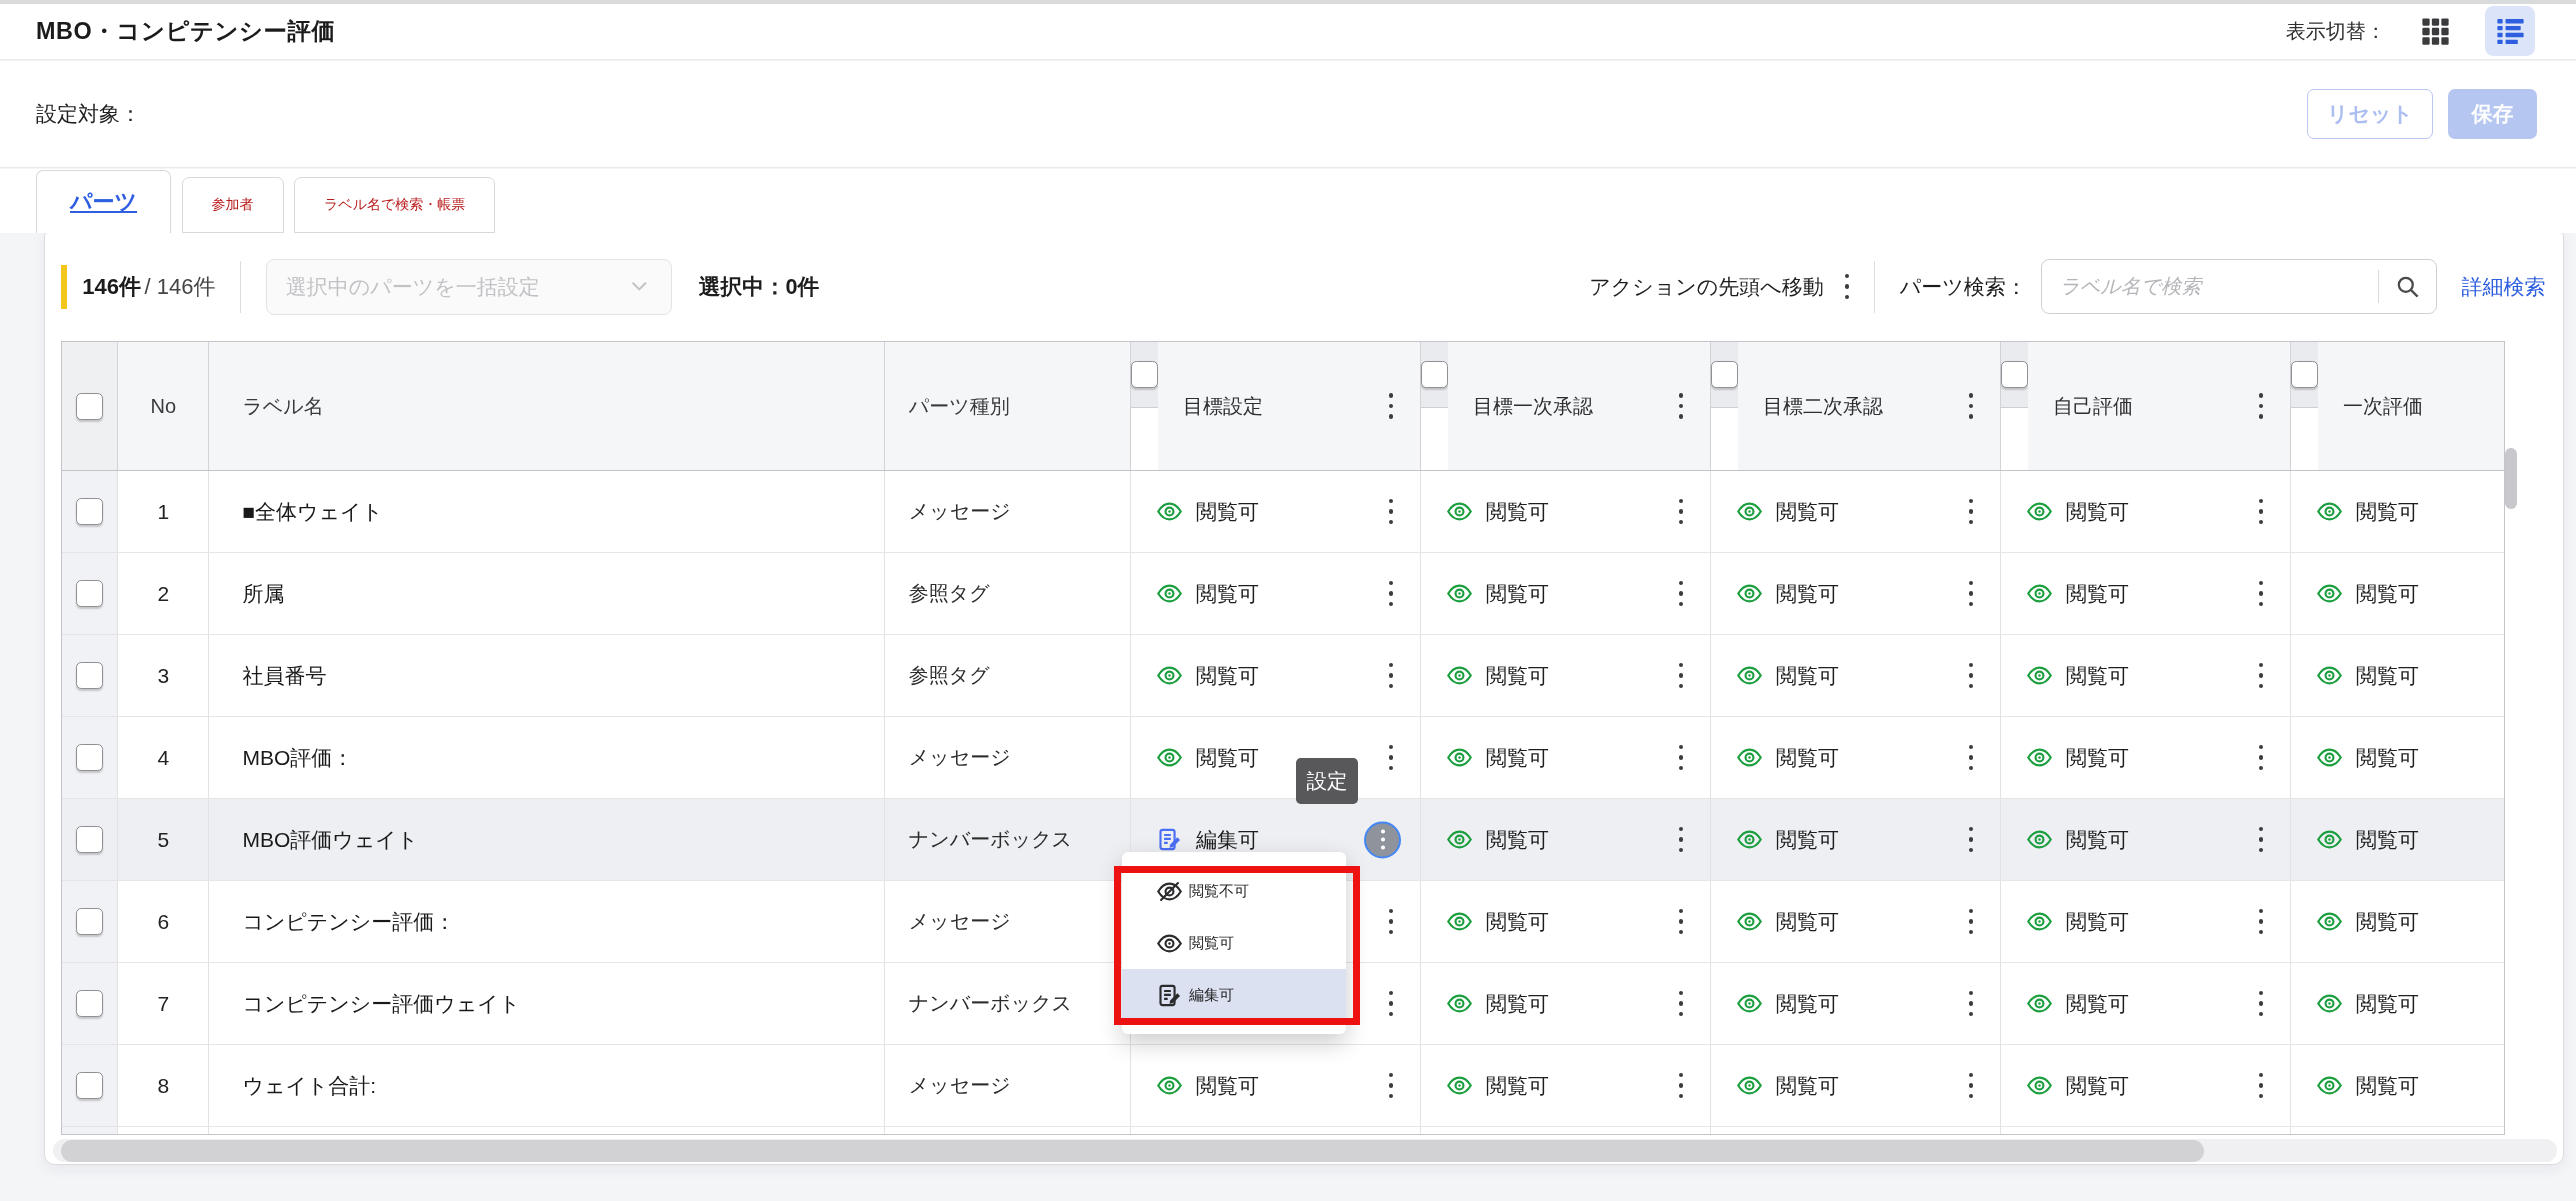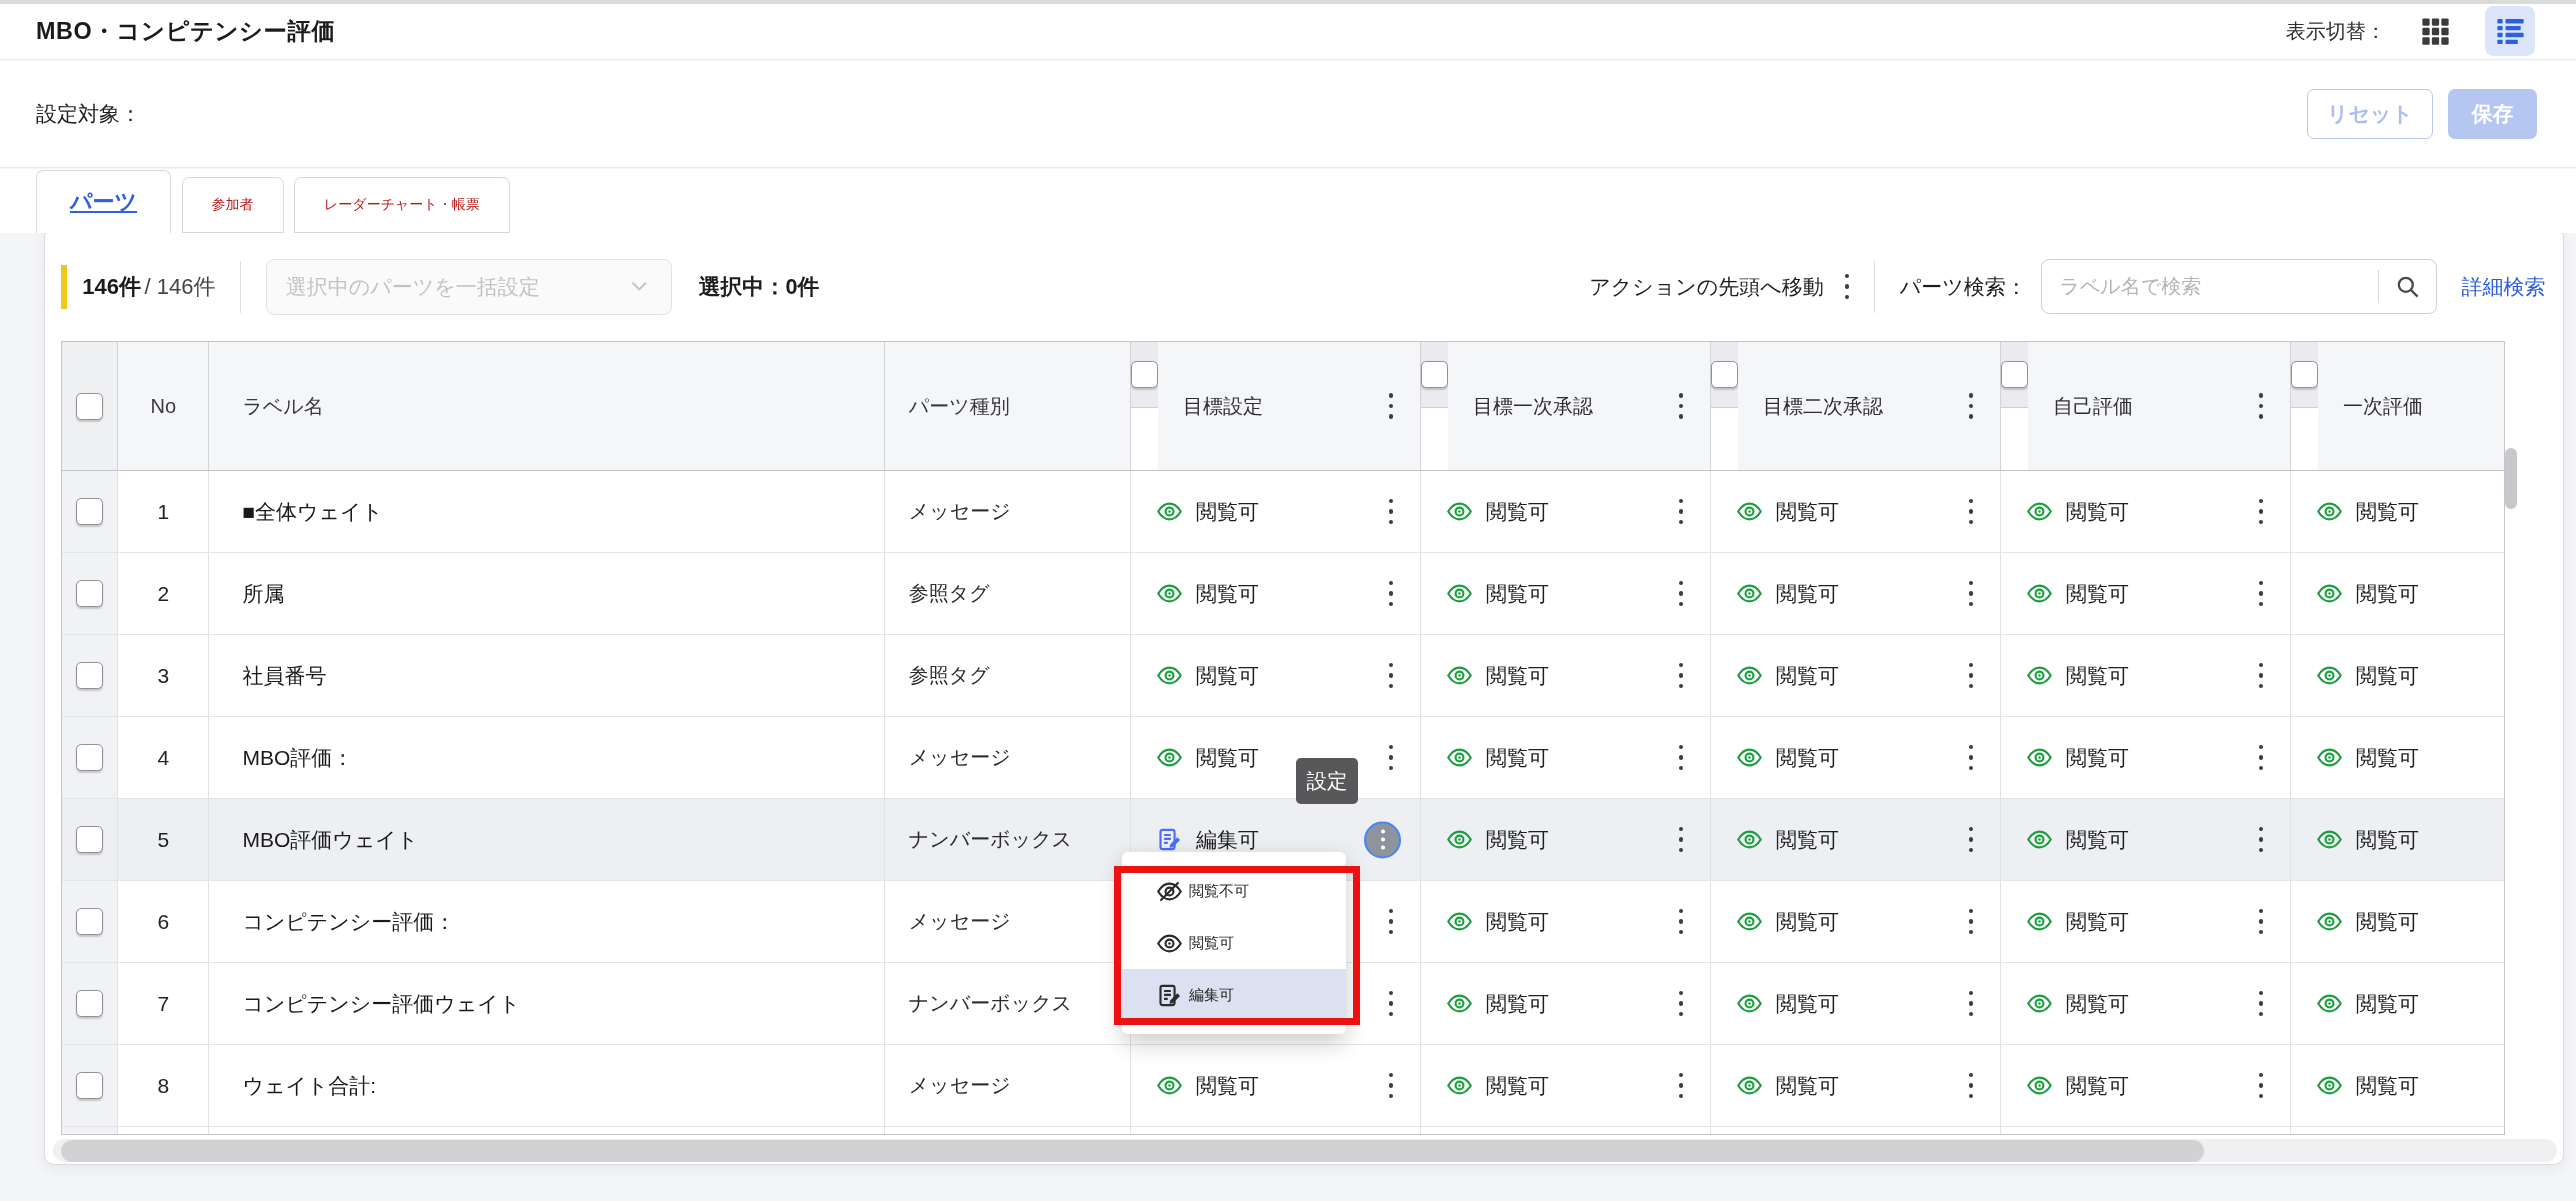--- a/index.html
+++ b/index.html
@@ -89,21 +89,21 @@
   .kebab { display:inline-flex; flex-direction:column; gap:5.9px; cursor:pointer; }
   .kebab i { width:4.7px; height:4.7px; border-radius:50%; background:#3c3c3f; }
   .lb-right .kebab { margin-left:21px; }
   .search-label { font-size:21px; color:#1d1d1d; }
   .search-box {
     margin-left:14px; width:396px; height:55px; background:#fff; border:1.2px solid #cfcfd3;
     border-radius:8.2px; display:flex; align-items:center; overflow:hidden;
   }
   .search-box input {
     flex:1; border:none; outline:none; font-size:20px; padding-left:17.6px;
-    font-family:"Liberation Sans","DejaVu Sans",sans-serif; color:#333; background:transparent;
+    font-family:"Liberation Sans","DejaVu Sans",sans-serif; color:#333; background:transparent;font-style:italic;
   }
   .search-box input::placeholder { color:#b5b5b9; }
   .sb-div { width:1.2px; height:33px; background:#dadade; }
   .search-box .icon.mag { width:27px; height:27px; color:#4a4a4d; margin:0 15px; cursor:pointer; }
   .adv-link { margin-left:24.6px; font-size:21px; color:var(--accent-blue); cursor:pointer; white-space:nowrap; }
 
   
   .tablewrap {
     position:absolute; left:16.4px; top:108px; width:2444px; height:794px;
     border:1.2px solid #c5c5c9; overflow:hidden; background:#fff;
@@ -228,21 +228,21 @@
     <span class="sb-label">設定対象：</span>
     <div class="sb-actions">
       <button class="btn ghost">リセット</button>
       <button class="btn fill">保存</button>
     </div>
   </div>
 
   <nav class="tabstrip">
       <div class="tab active">パーツ</div>
       <div class="tab">参加者</div>
-      <div class="tab">レーダーチャート・帳票</div>
+      <div class="tab">ラベル名で検索・帳票</div>
     </nav>
 
   <section class="card">
 
     <div class="list-bar">
       <span class="ybar"></span>
       <span class="count-strong">146件</span>
       <span class="count-rest">/ 146件</span>
       <span class="vdiv"></span>
       <div class="bulk-select">

